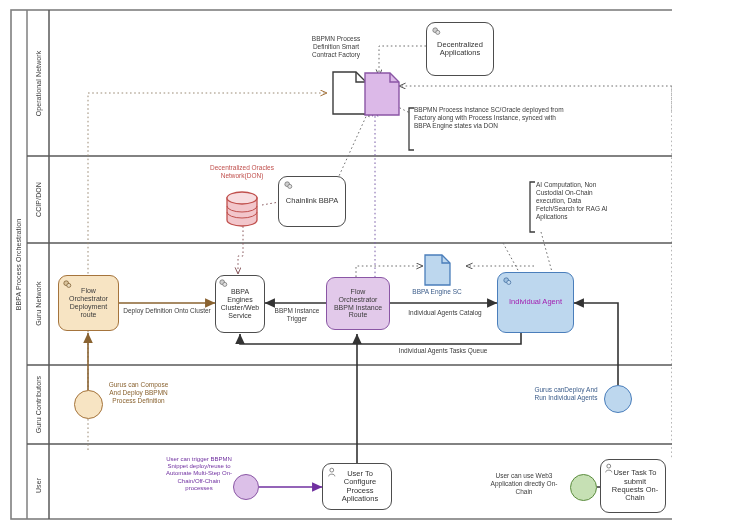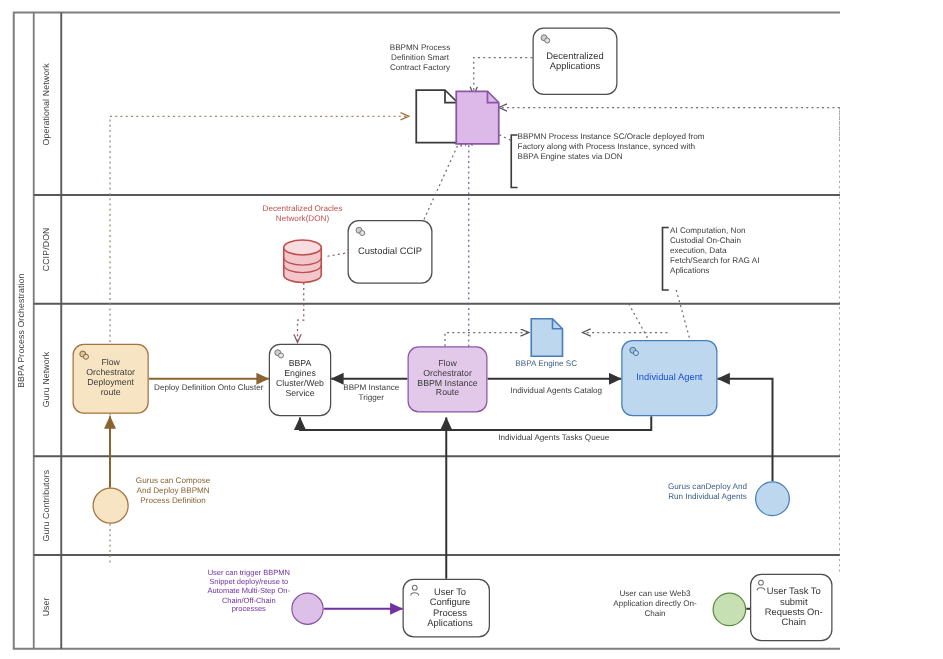--- a/index.html
+++ b/index.html
@@ -6,21 +6,21 @@
   body{font-family:"Liberation Sans",sans-serif;}
   #stage{position:relative;width:672px;height:527px;background:#ffffff;overflow:hidden;}
   #svg{position:absolute;left:0;top:0;width:754px;height:527px;}
 
   .node{position:absolute;box-sizing:border-box;display:flex;align-items:center;
         justify-content:center;text-align:center;line-height:1.12;color:#333;}
   .task{border:1.4px solid #4d4d4d;border-radius:9px;background:#ffffff;}
   .task .lbl{padding:0 4px;}
   .task.tan{background:#f7e4c3;border-color:#a5743c;color:#3b3b3b;}
   .task.purple{background:#e2c9ea;border-color:#8a56a5;color:#3b3b3b;}
-  .task.blue{background:#bdd7ee;border-color:#4a7ebb;color:#1d4ed8;}
+  .task.blue{background:#bdd7ee;border-color:#4a7ebb;color:#a21caf;}
 
   .lane-title{position:absolute;color:#3b3b3b;white-space:nowrap;
      transform-origin:center center;font-size:7px;letter-spacing:.1px;}
 
   .note{position:absolute;color:#3b3b3b;line-height:1.22;}
 
   .anno{position:absolute;text-align:center;line-height:1.2;}
   .anno.tan{color:#8a6331;}
   .anno.purple{color:#7030a0;}
   .anno.blue{color:#3b5c8a;}
@@ -158,21 +158,21 @@
       <circle cx="4.6" cy="4.6" r="2.6" fill="#cfcfcf" stroke="#6f6f6f" stroke-width=".8"></circle>
       <circle cx="7.4" cy="7.0" r="2.2" fill="#e3e3e3" stroke="#6f6f6f" stroke-width=".8"></circle>
     </svg>
   </div>
 
   <div class="note f65" style="left:414px;top:106px;width:160px;">BBPMN Process Instance SC/Oracle deployed from Factory along with Process Instance, synced with BBPA Engine states via DON</div>
 
   <div class="anno f65" style="left:206px;top:164px;width:72px;color:#c0504d;">Decentralized Oracles Network(DON)</div>
 
   <div class="node task" style="left:278px;top:176px;width:68px;height:51px;">
-    <span class="lbl f75">Custodial CCIP</span>
+    <span class="lbl f75">Chainlink BBPA</span>
     <svg class="ico" style="left:4px;top:3px;" viewBox="0 0 12 12">
       <circle cx="4.6" cy="4.6" r="2.6" fill="#cfcfcf" stroke="#6f6f6f" stroke-width=".8"></circle>
       <circle cx="7.4" cy="7.0" r="2.2" fill="#e3e3e3" stroke="#6f6f6f" stroke-width=".8"></circle>
     </svg>
   </div>
 
   <div class="note f65" style="left:536px;top:181px;width:78px;">AI Computation, Non Custodial On-Chain execution, Data Fetch/Search for RAG AI Aplications</div>
 
   <div class="node task tan" style="left:58px;top:275px;width:61px;height:56px;">
     <span class="lbl f7">Flow Orchestrator Deployment route</span>

